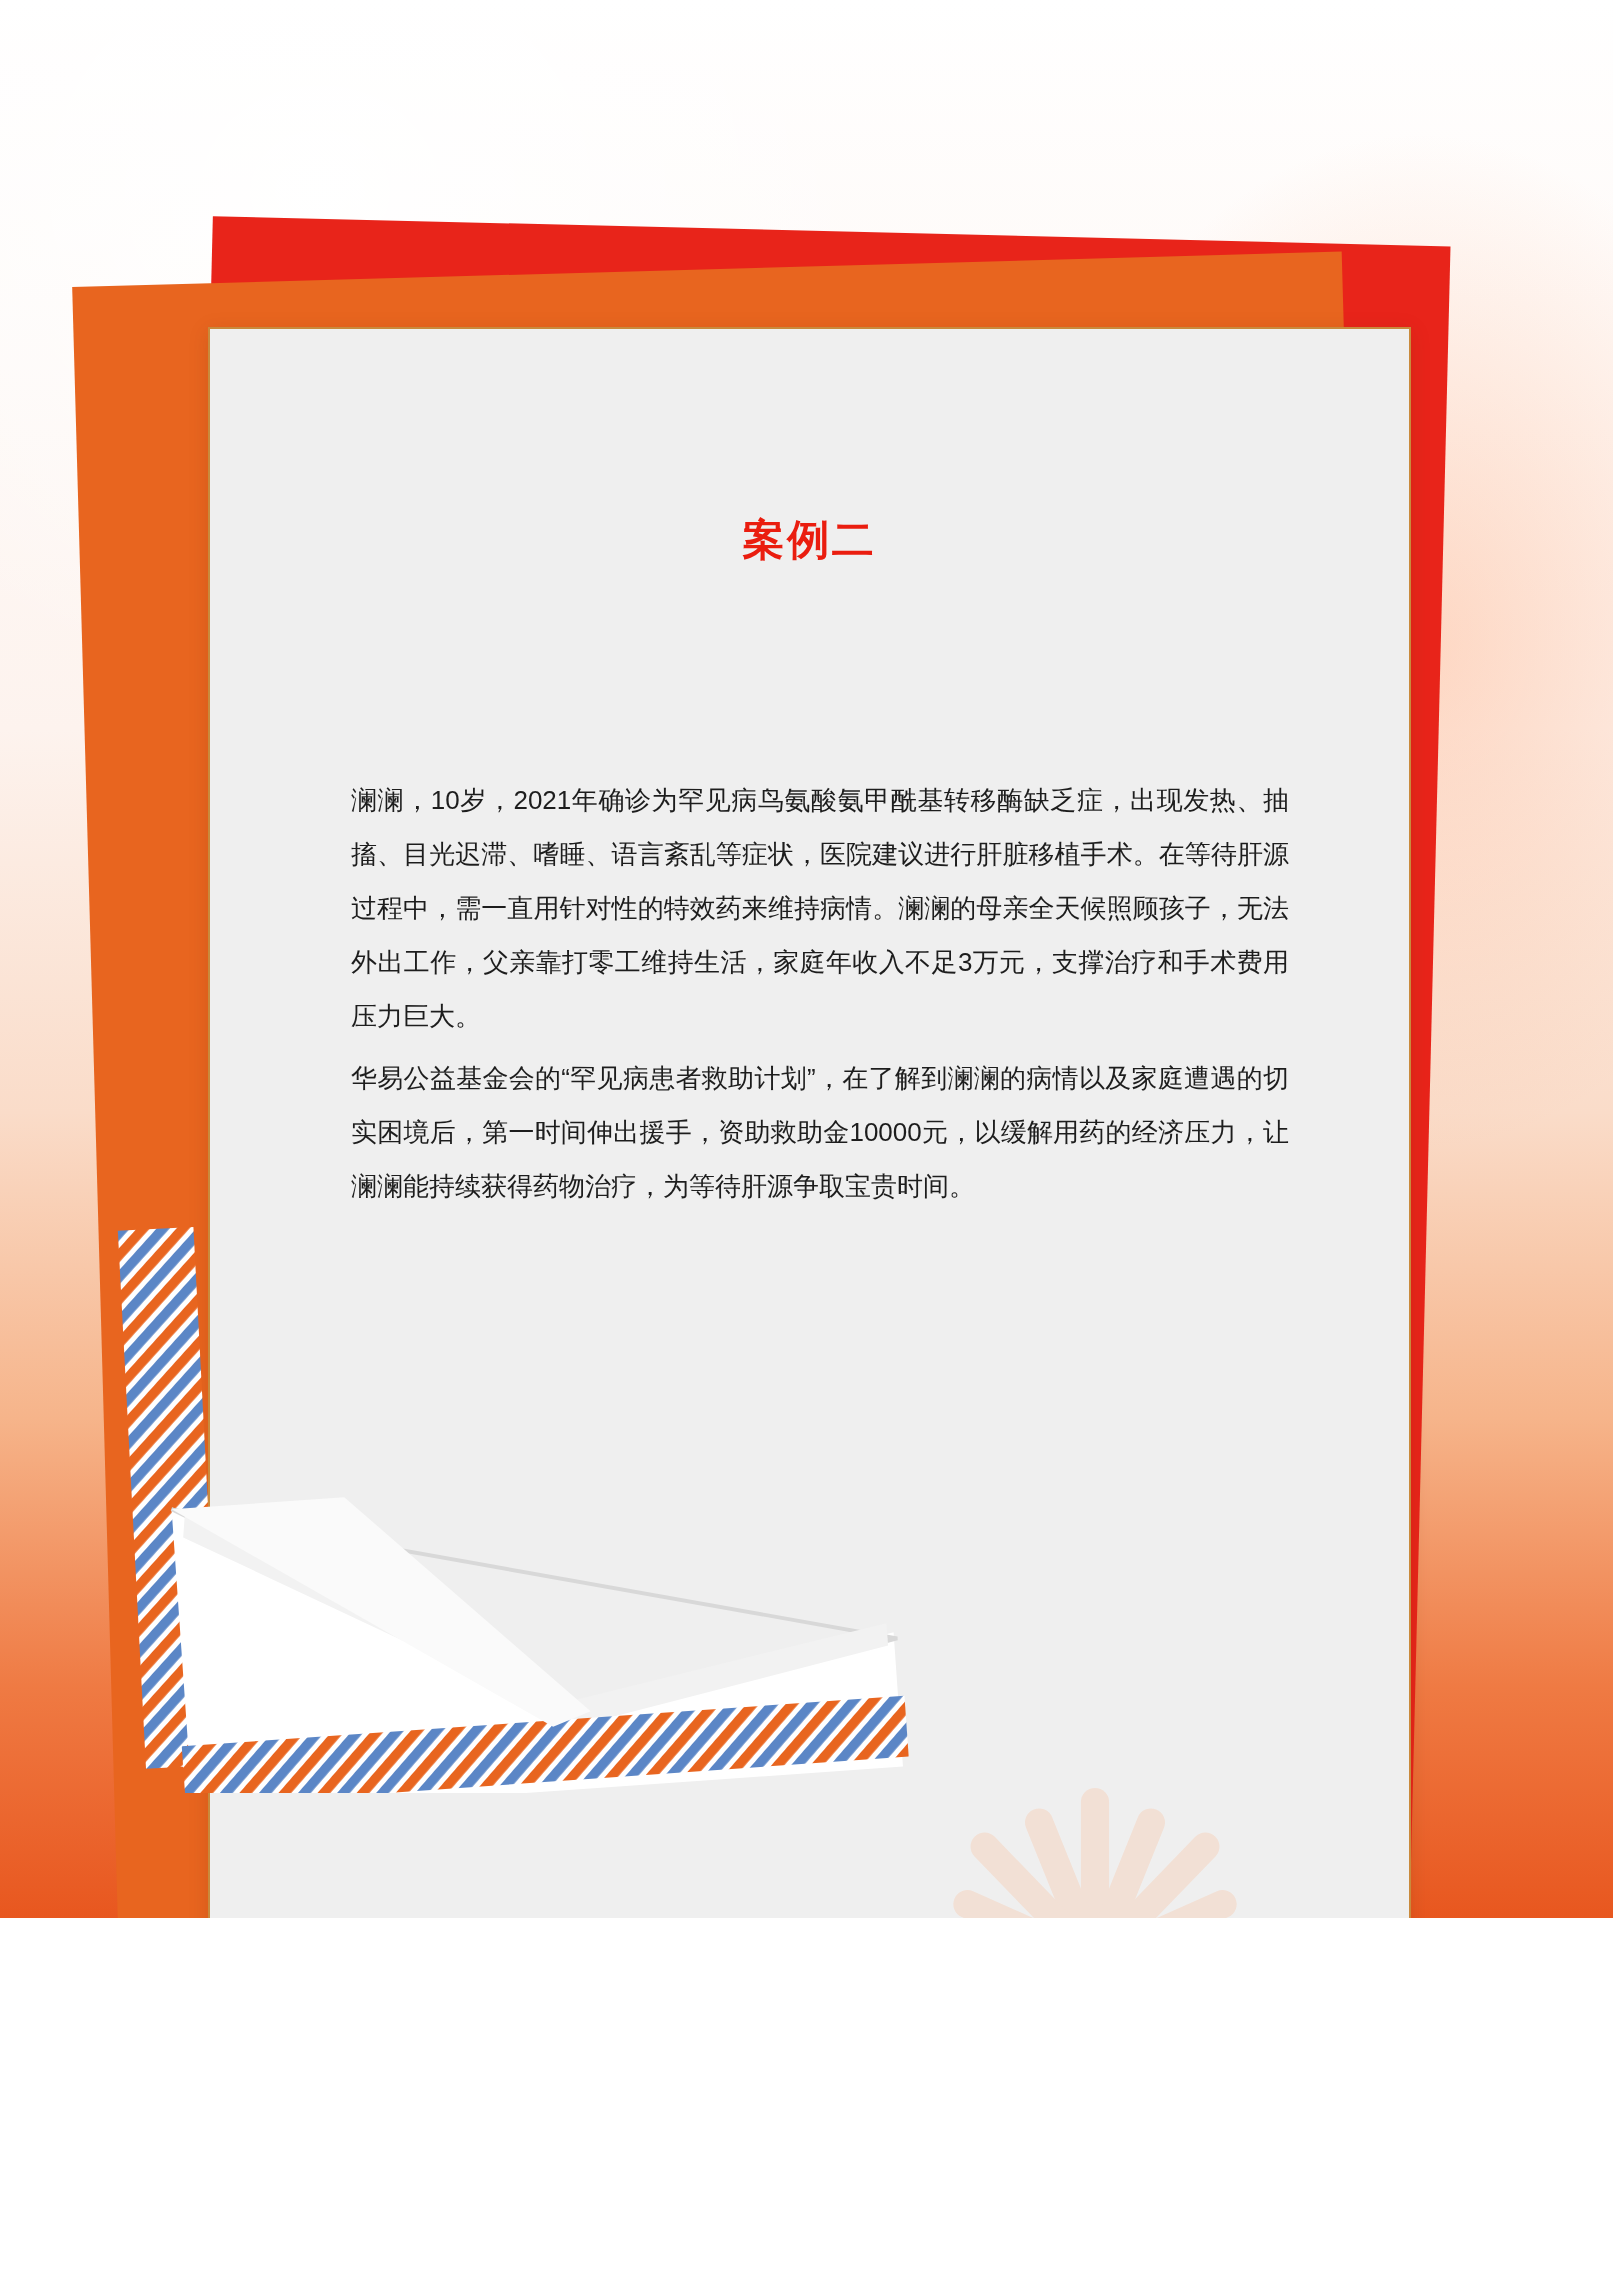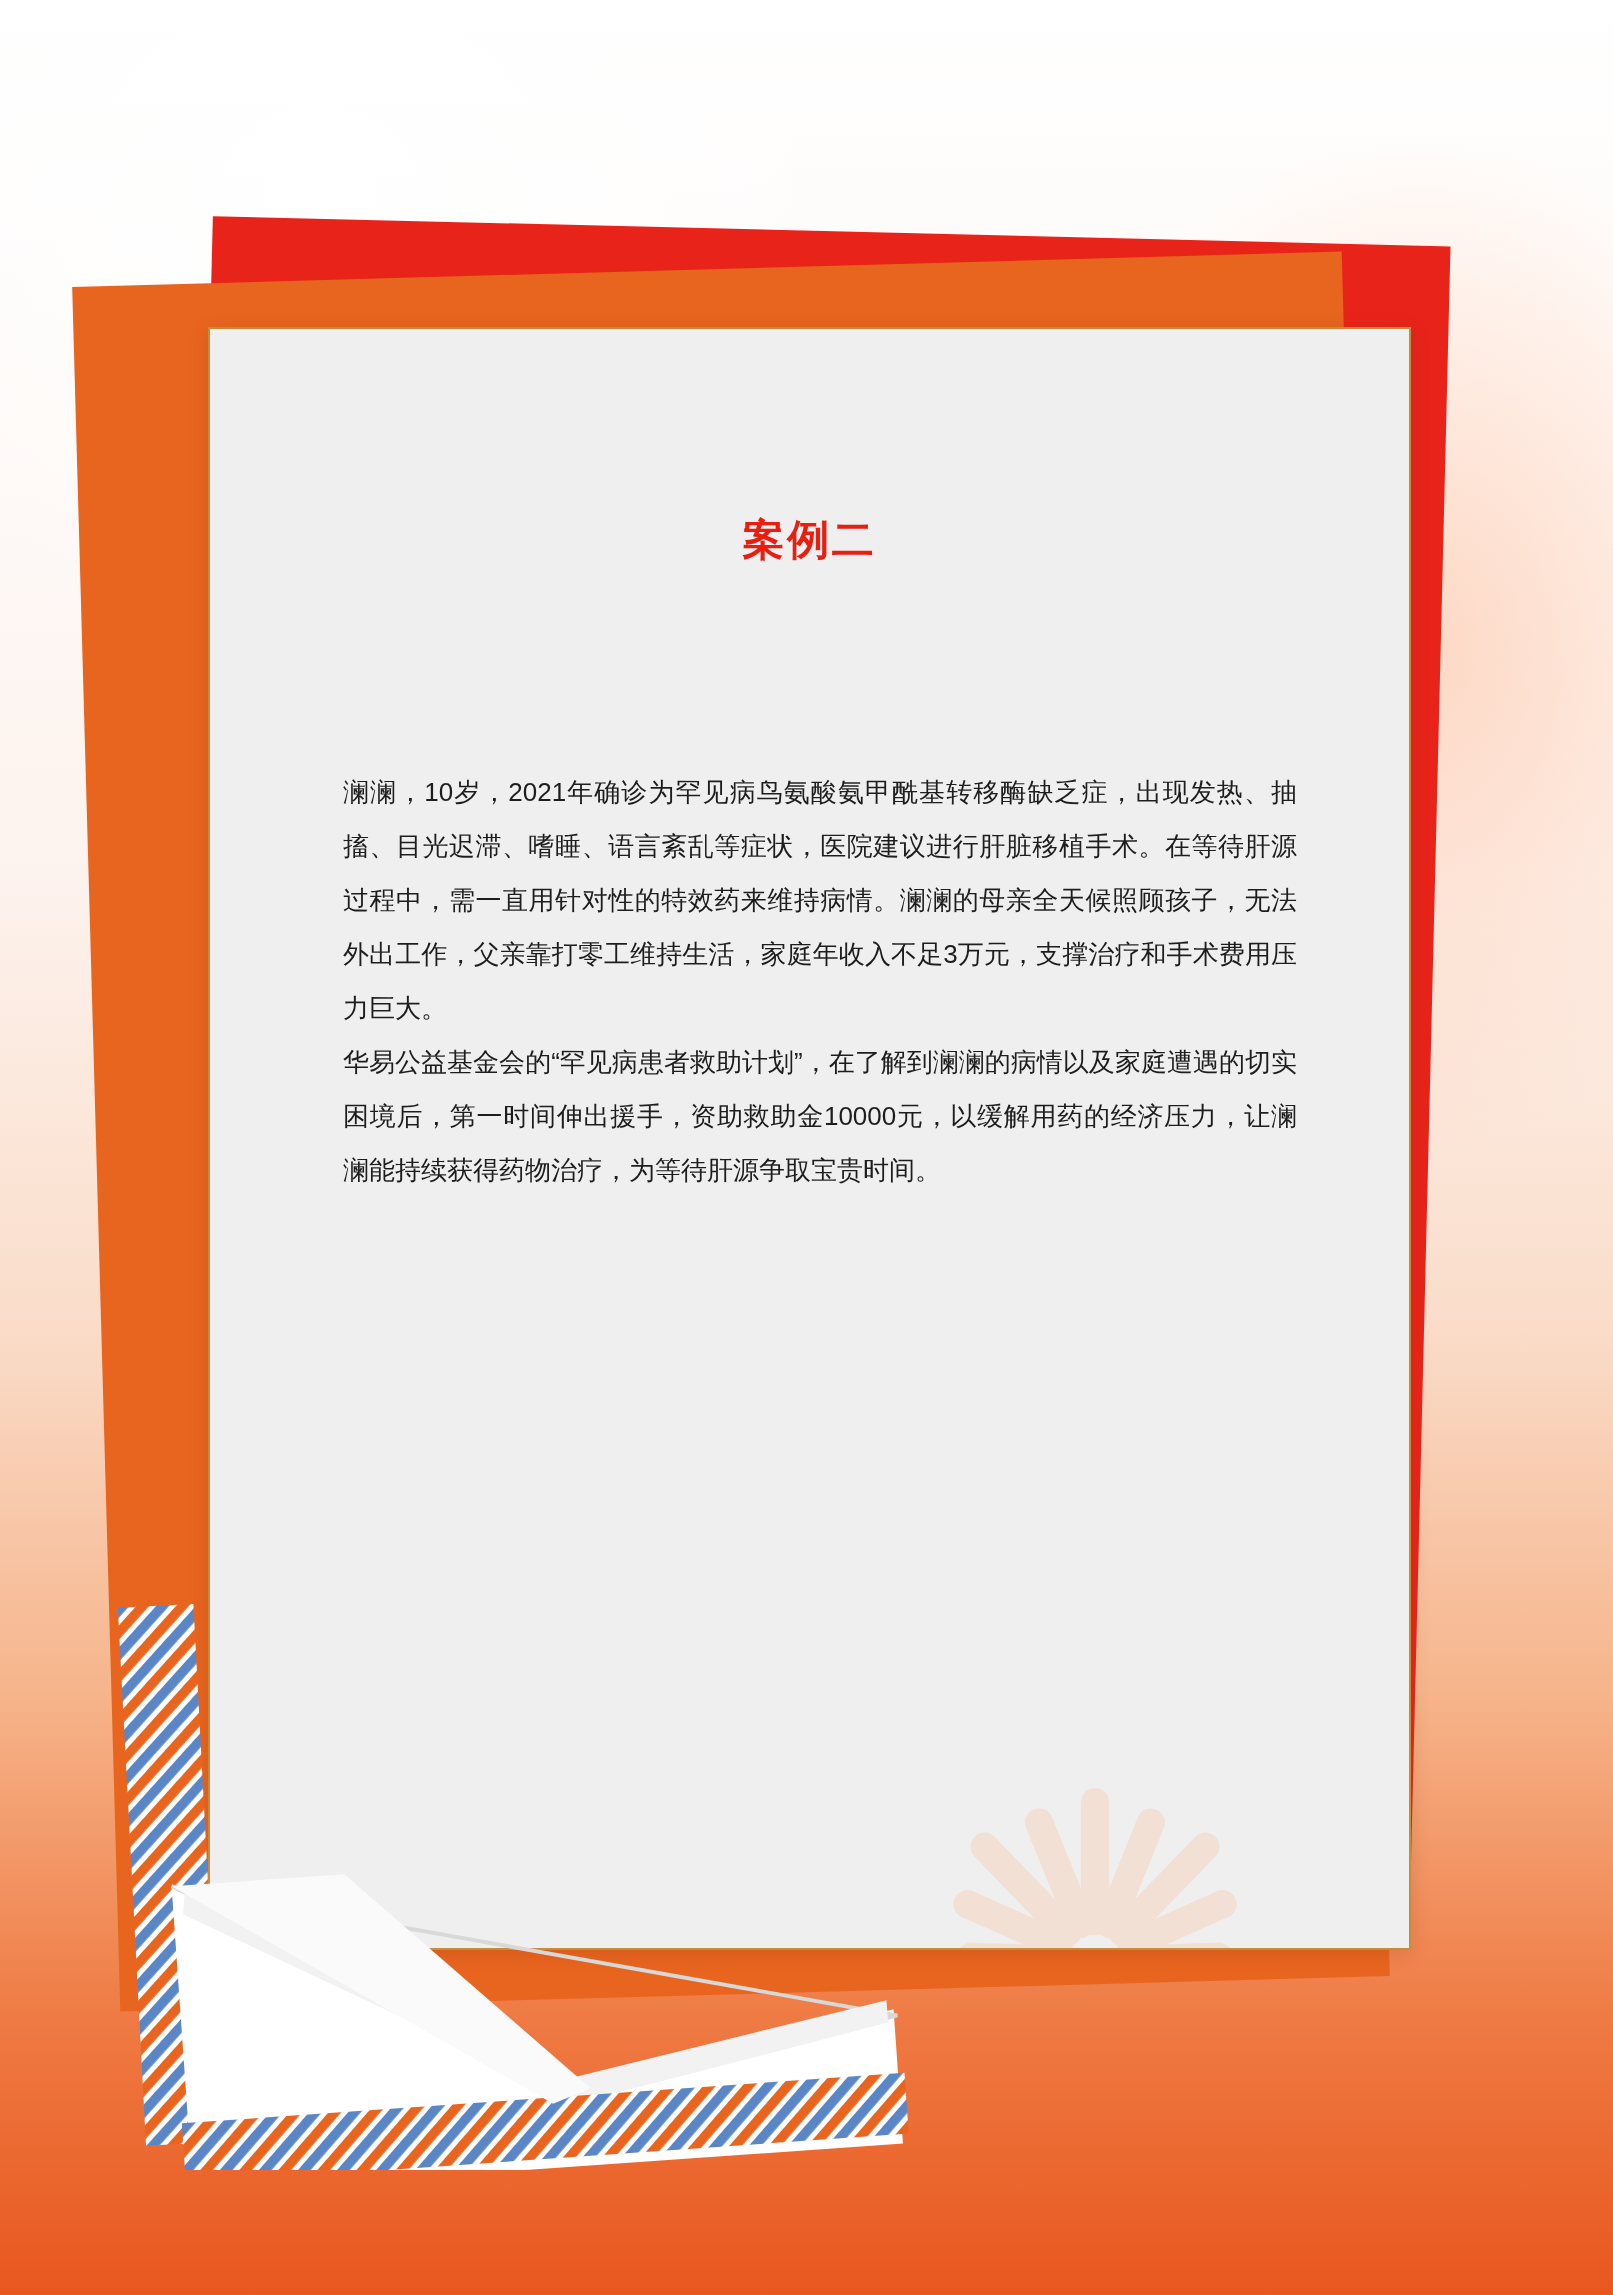--- a/index.html
+++ b/index.html
@@ -10,21 +10,21 @@
     width: 1614px;
     height: 2295px;
     font-family: "Liberation Sans", sans-serif;
     background: #ffffff;
     overflow: hidden;
   }
 
   .poster {
     position: relative;
     width: 1614px;
-    height: 2295px;
+    height: 1918px;
     overflow: hidden;
     background: linear-gradient(to bottom,
         #ffffff 0%,
         #fdf3ee 38%,
         #fadcc9 58%,
         #f6b48a 74%,
         #ef7a43 88%,
         #e8571f 100%);
   }
 
@@ -115,21 +115,21 @@
     right: 112px;
     top: 436px;
     font-size: 26px;
     line-height: 54px;
     color: #1d1d1d;
     text-align: justify;
     font-family: "Liberation Sans", sans-serif;
     letter-spacing: 0px;
   }
   .body-text p {
-    margin: 0;
+    margin: 8px;
   }
 
   
   .envelope {
     position: absolute;
     left: 96px;
     bottom: 125px;
     width: 847px;
     height: 577px;
     pointer-events: none;

